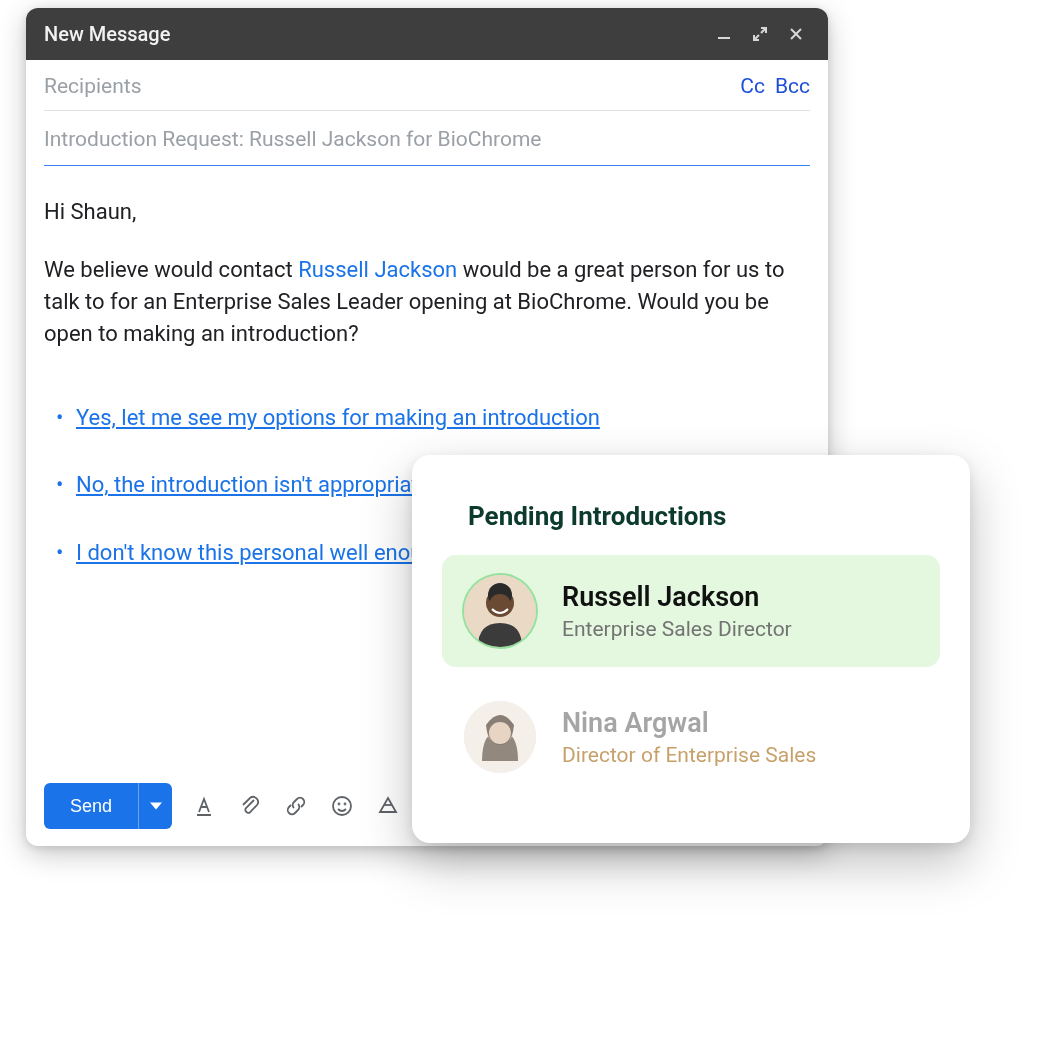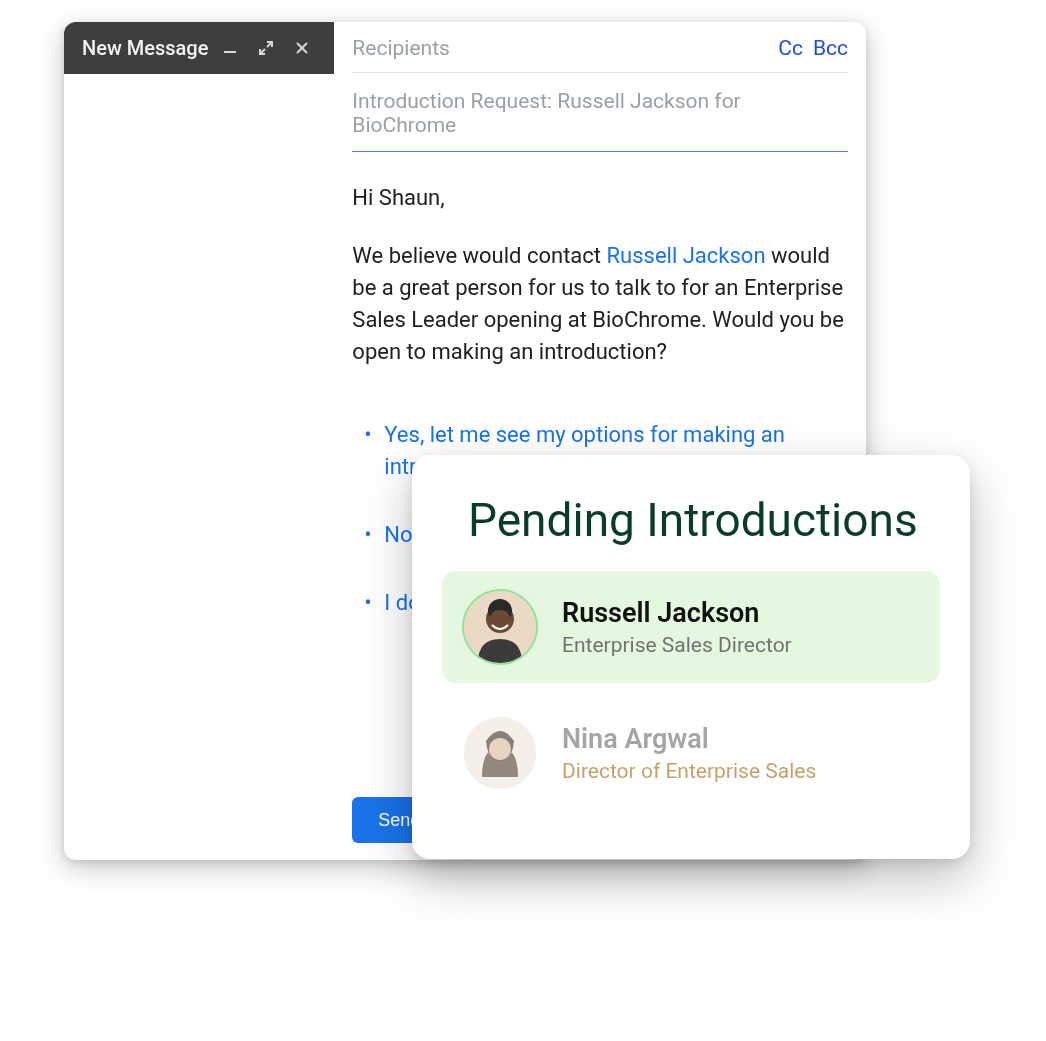--- a/index.html
+++ b/index.html
@@ -12,30 +12,29 @@
     position: relative;
     width: 1046px;
     height: 1041px;
     background: #fff;
   }
 
   
   .compose {
     position: absolute;
     left: 26px;
-    top: 22px;
+    top: 8px;
     width: 802px;
     height: 838px;
     background: #fff;
     border-radius: 12px;
     box-shadow: 0 8px 28px rgba(0,0,0,0.22), 0 2px 8px rgba(0,0,0,0.12);
     overflow: hidden;
     display: flex;
-    flex-direction: row;
-    margin-left: 38px;
+    flex-direction: column;
   }
   .compose-header {
     background: #3e3e3e;
     color: #f2f2f2;
     height: 52px;
     display: flex;
     align-items: center;
     padding: 0 18px;
     font-size: 20px;
     font-weight: 500;
@@ -89,20 +88,21 @@
     margin-top: 52px;
     margin-left: 6px;
   }
   .options li {
     list-style: none;
     position: relative;
     margin-bottom: 36px;
     font-size: 22px;
     color:#1a73e8;
     cursor:pointer;
+    text-decoration:underline;
   }
   .options li::before {
     content:"•";
     position:absolute;
     left:-20px;
     top:0;
     color:#1a73e8;
     font-size:22px;
   }
 
@@ -151,24 +151,24 @@
     position:absolute;
     left: 412px;
     top: 455px;
     width: 558px;
     background:#fff;
     border-radius: 18px;
     box-shadow: 0 20px 50px rgba(0,0,0,0.25), 0 4px 12px rgba(0,0,0,0.10);
     padding: 38px 30px 36px 30px;
   }
   .pending-title {
-    font-size: 46px;
-    font-weight: 400;
+    font-size: 26px;
+    font-weight: 700;
     color:#0c3b2e;
-    margin: 0 0 24px 26px;
+    margin: 8px 0 24px 26px;
   }
   .intro-row {
     display:flex;
     align-items:center;
     padding: 20px 22px;
     border-radius: 14px;
     margin-bottom: 14px;
     cursor:pointer;
   }
   .intro-row.highlight {

